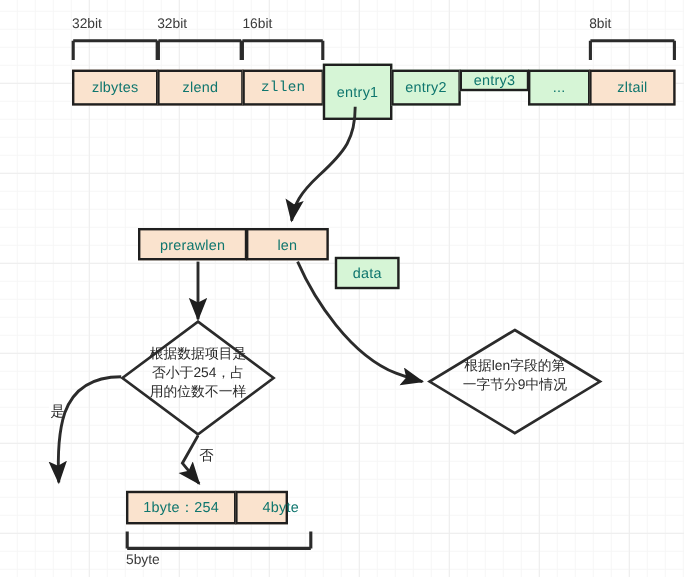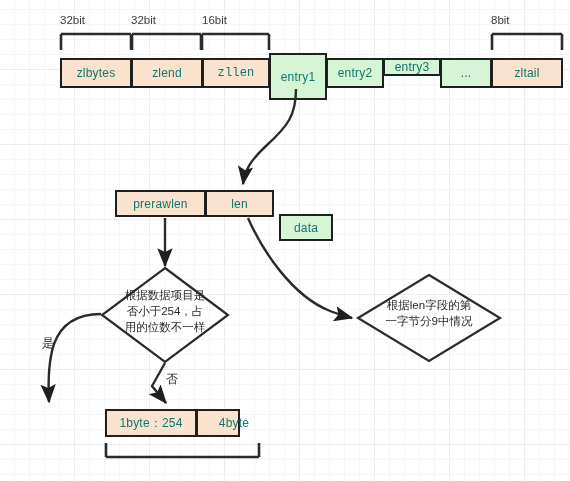--- a/index.html
+++ b/index.html
@@ -87,20 +87,21 @@
 用的位数不一样</div>
   <div class="diamond-text" style="left:372px;top:297px;width:114px;">根据len字段的第
 一字节分9中情况</div>
 
   <div class="edge-label" style="left:41px;top:337px;">是</div>
   <div class="edge-label" style="left:165px;top:373px;">否</div>
 
   <div class="box peach" style="left:105px;top:409px;width:92px;height:28px;">1byte：254</div>
   <div class="box peach" style="left:196px;top:409px;width:44px;height:28px;padding-left:32px;">4byte</div>
 
+  <div class="dim-label" style="left:105px;top:461px;width:155px;">5byte</div>
 
   <svg class="layer" viewBox="0 0 570 481">
     <defs>
       <marker id="arrowhead" markerWidth="9" markerHeight="9" refX="7.4" refY="3.2" orient="auto" markerUnits="strokeWidth">
         <path d="M0,0 L8,3.2 L0,6.4 L1.6,3.2 Z" fill="#1f1f1f"></path>
       </marker>
     </defs>
 
     <g stroke="#2b2b2b" stroke-width="2.6" fill="none">
       <path d="M61,34 L61,50 M61,34 L131,34 M131,34 L131,50"></path>

